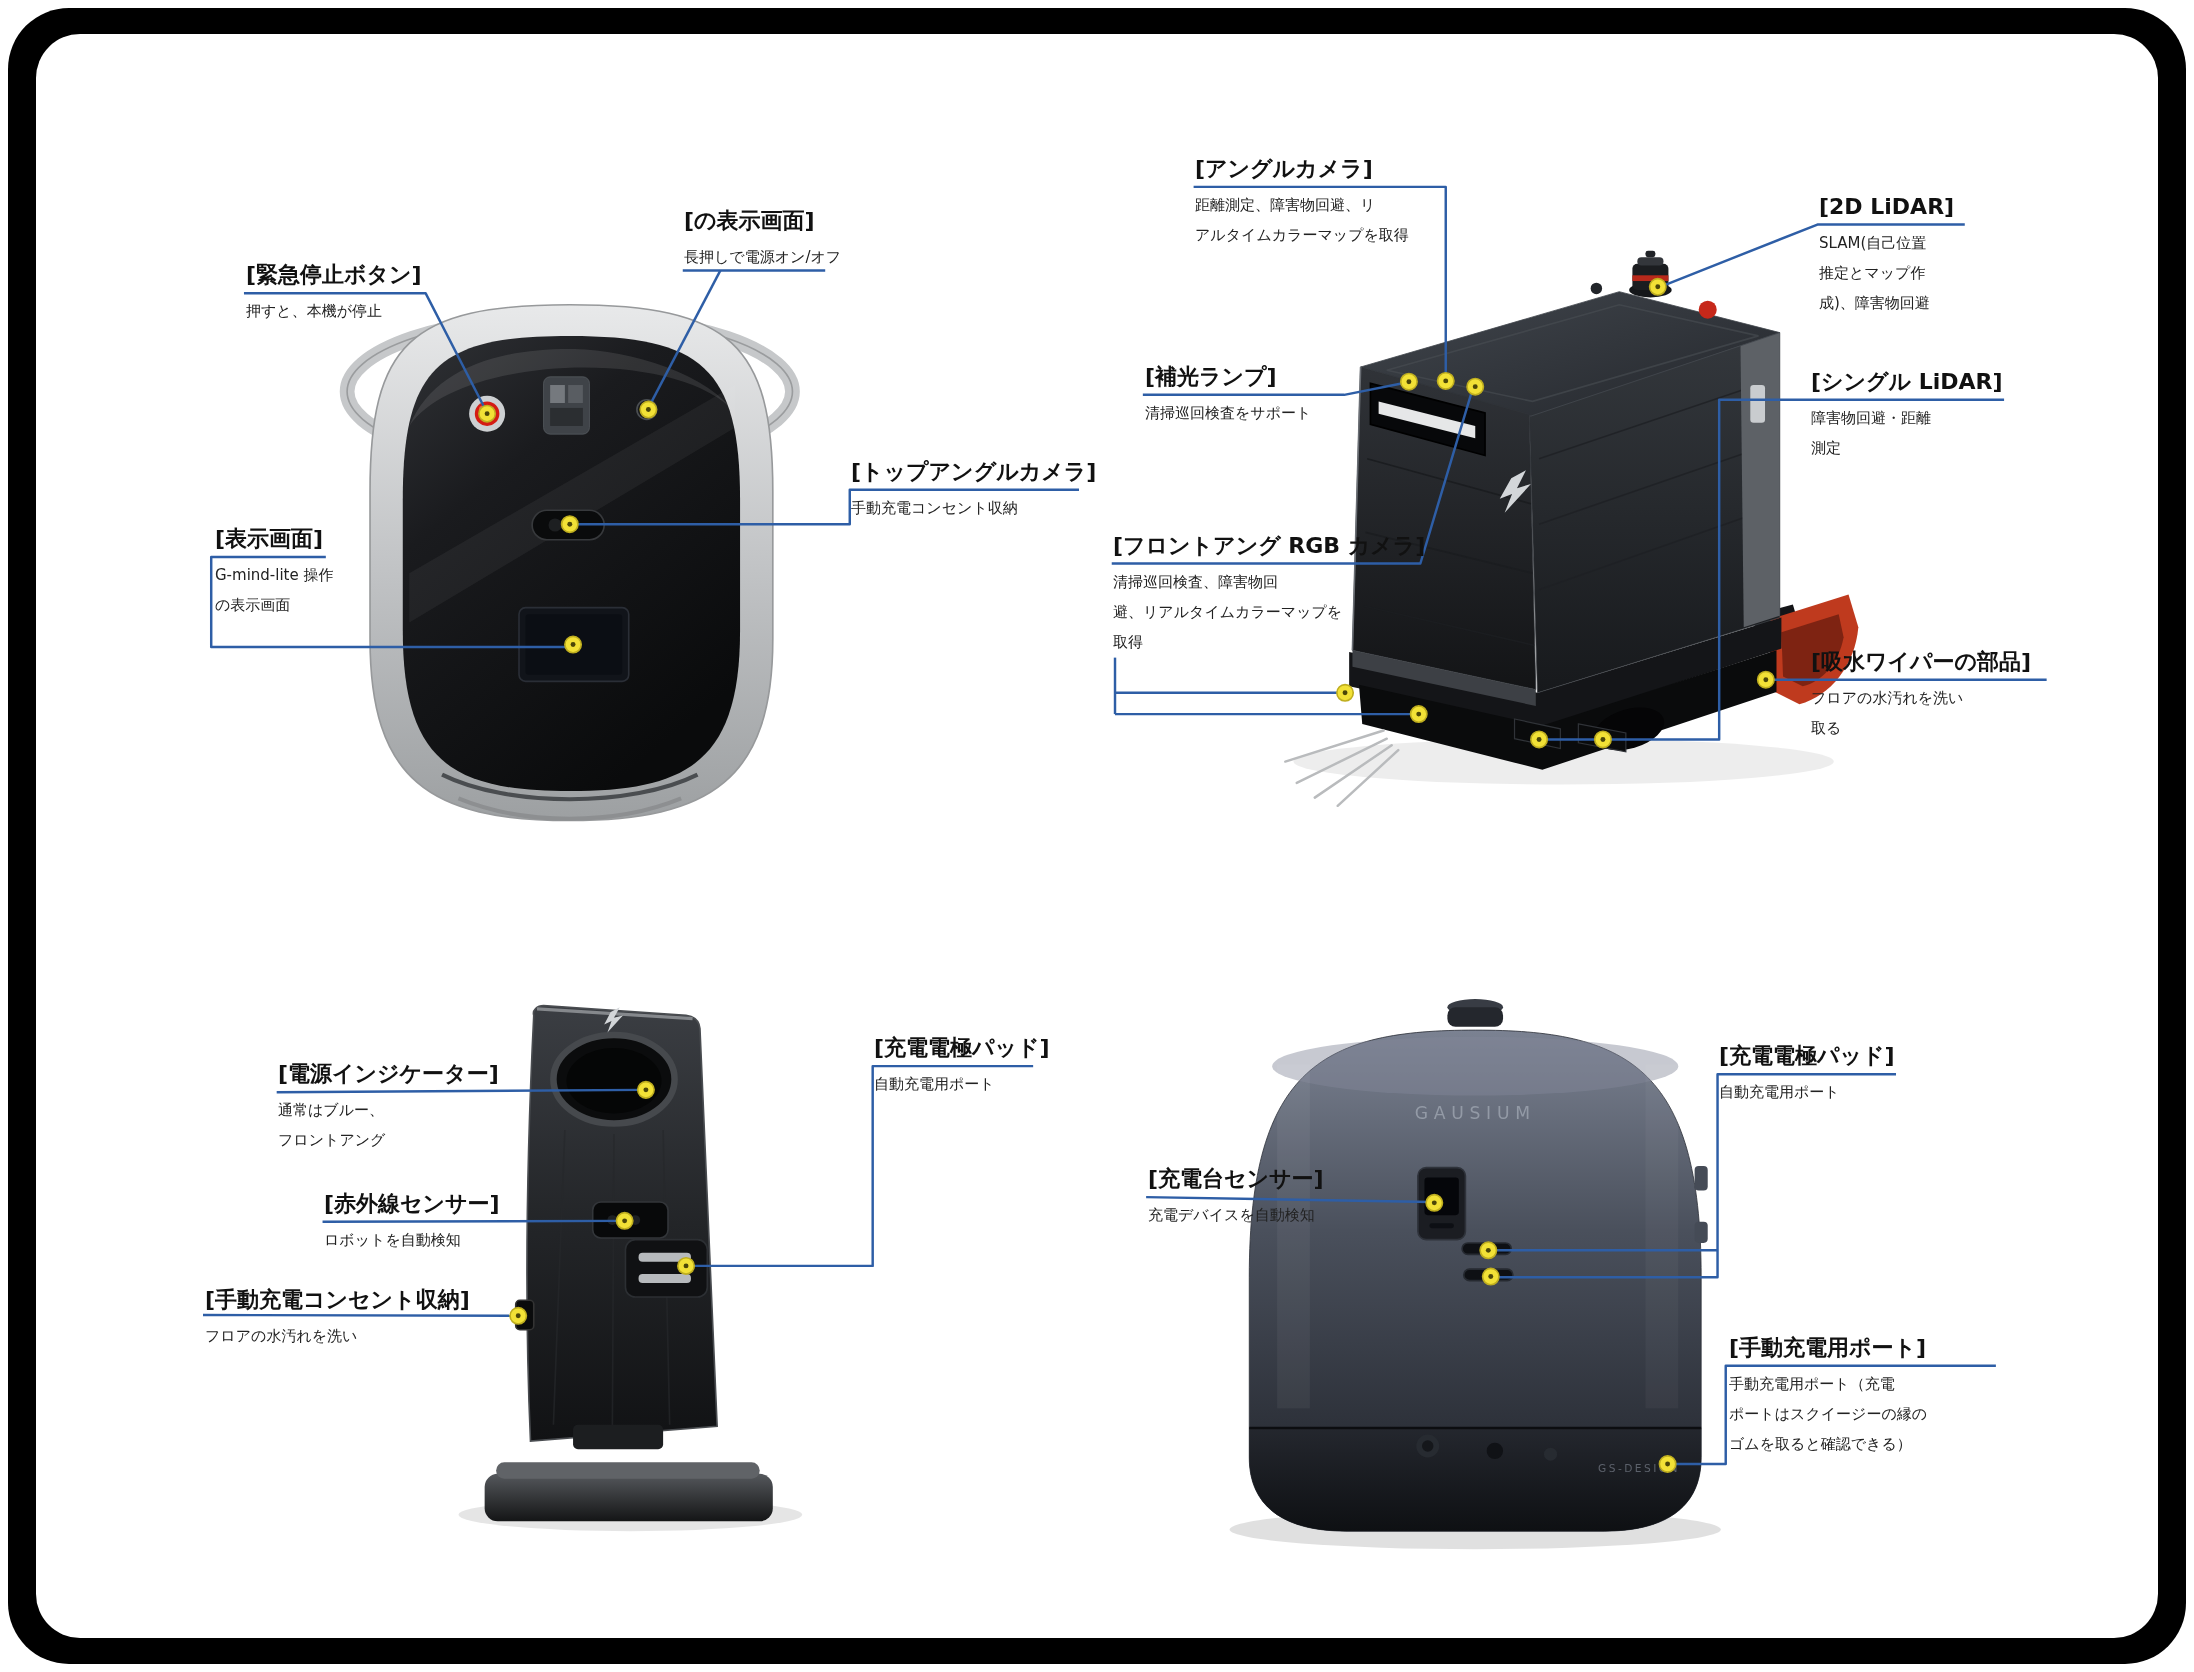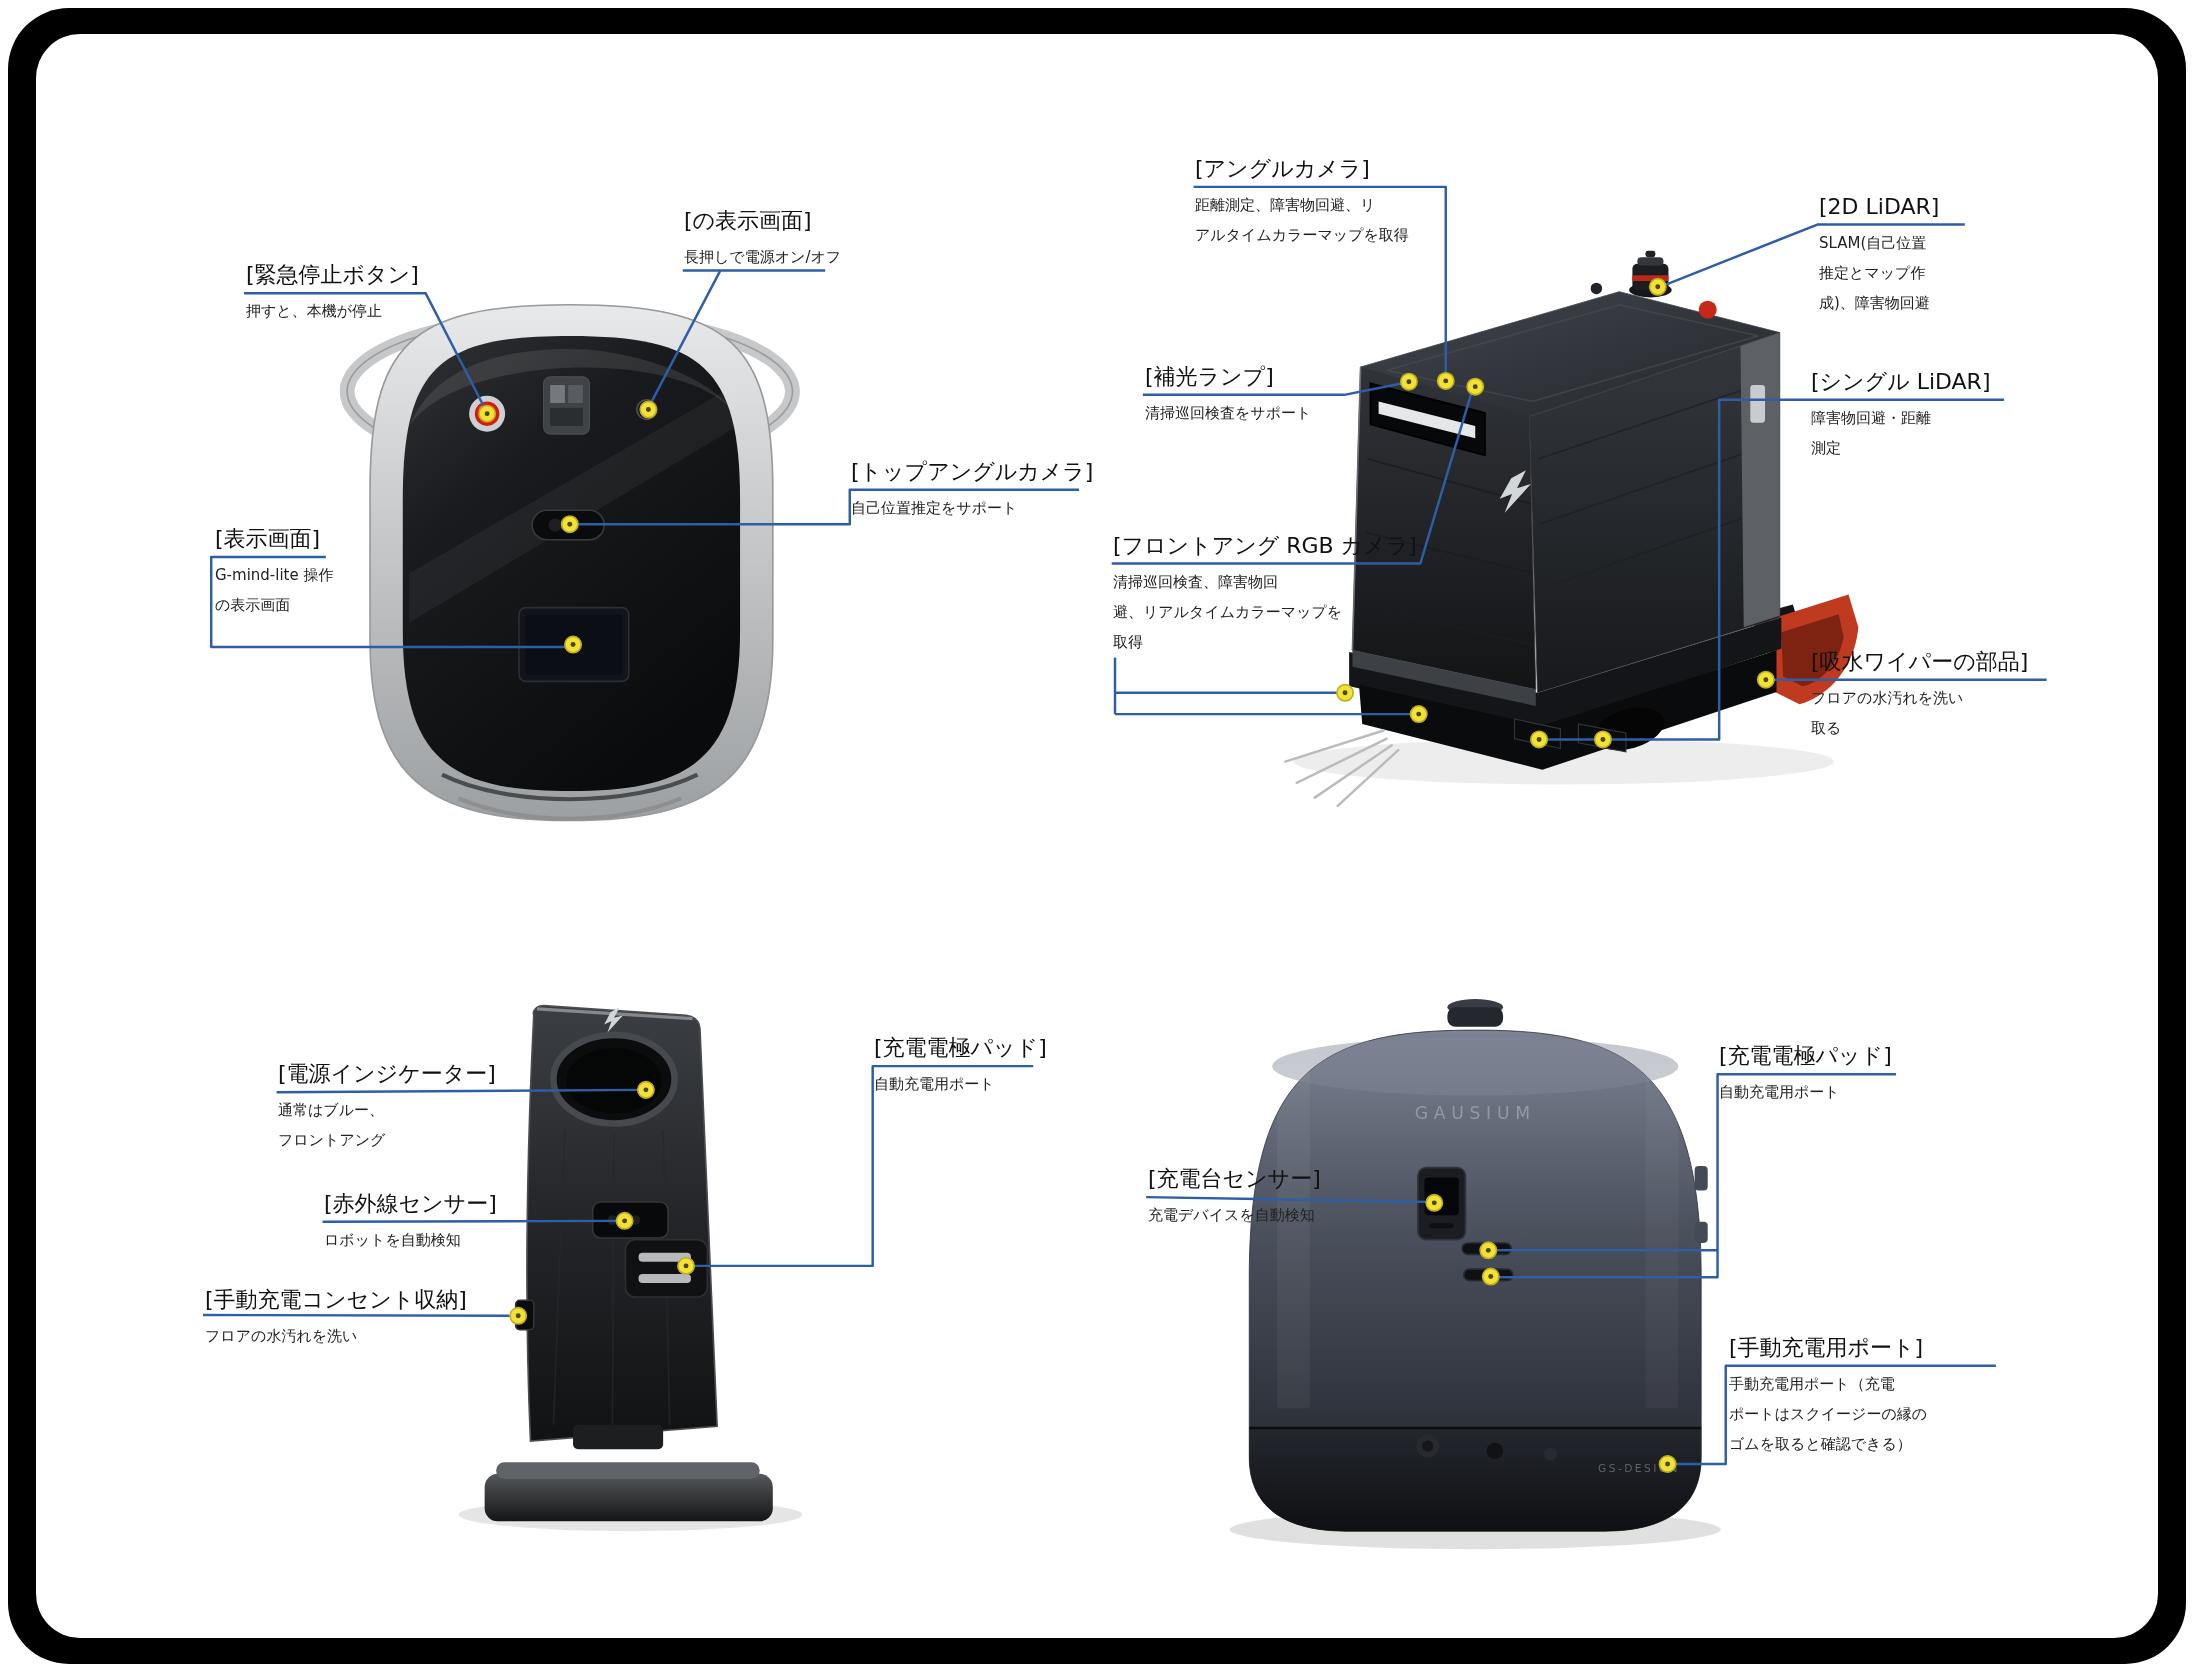--- a/index.html
+++ b/index.html
@@ -13,21 +13,21 @@
         font-family:"DejaVu Sans","Liberation Sans",sans-serif;}
   .frame{position:absolute;left:8.2px;top:8.2px;width:2178px;height:1656px;
          background:#000000;border-radius:61px;}
   .card{position:absolute;left:36px;top:34px;width:2122px;height:1604px;
         background:#ffffff;border-radius:44px;}
   svg.scene{position:absolute;left:0;top:0;}
   .lead{fill:none;stroke:var(--line);stroke-width:3;stroke-linejoin:round;}
   .dot{fill:var(--dot);stroke:#bfae1f;stroke-width:2;}
   .dotcore{fill:#4c4708;}
   .callout{position:absolute;}
-  .c-title{font-weight:normal;font-size:22px;line-height:29.5px;color:var(--title);
+  .c-title{font-weight:bold;font-size:22px;line-height:29.5px;color:var(--title);
            white-space:nowrap;margin-bottom:6.5px;}
   .c-desc{font-size:15px;line-height:30px;color:var(--desc);white-space:nowrap;}
   .svgtext{font-family:"DejaVu Sans","Liberation Sans",sans-serif;}
 </style>
 </head>
 <body>
 
 <div id="page">
   <div class="frame"></div>
   <div class="card"></div>
@@ -320,21 +320,21 @@
     <div class="c-desc">押すと、本機が停止</div>
   </div>
 
   <div class="callout" style="left:684px;top:206px">
     <div class="c-title">[の表示画面]</div>
     <div class="c-desc">長押しで電源オン/オフ</div>
   </div>
 
   <div class="callout" style="left:851px;top:457px">
     <div class="c-title">[トップアングルカメラ]</div>
-    <div class="c-desc">自己位置推定をサポート</div>
+    <div class="c-desc">手動充電コンセント収納</div>
   </div>
 
   <div class="callout" style="left:215px;top:524px">
     <div class="c-title">[表示画面]</div>
     <div class="c-desc">G-mind-lite 操作</div>
     <div class="c-desc">の表示画面</div>
   </div>
 
   <div class="callout" style="left:1195px;top:154px">
     <div class="c-title">[アングルカメラ]</div>

